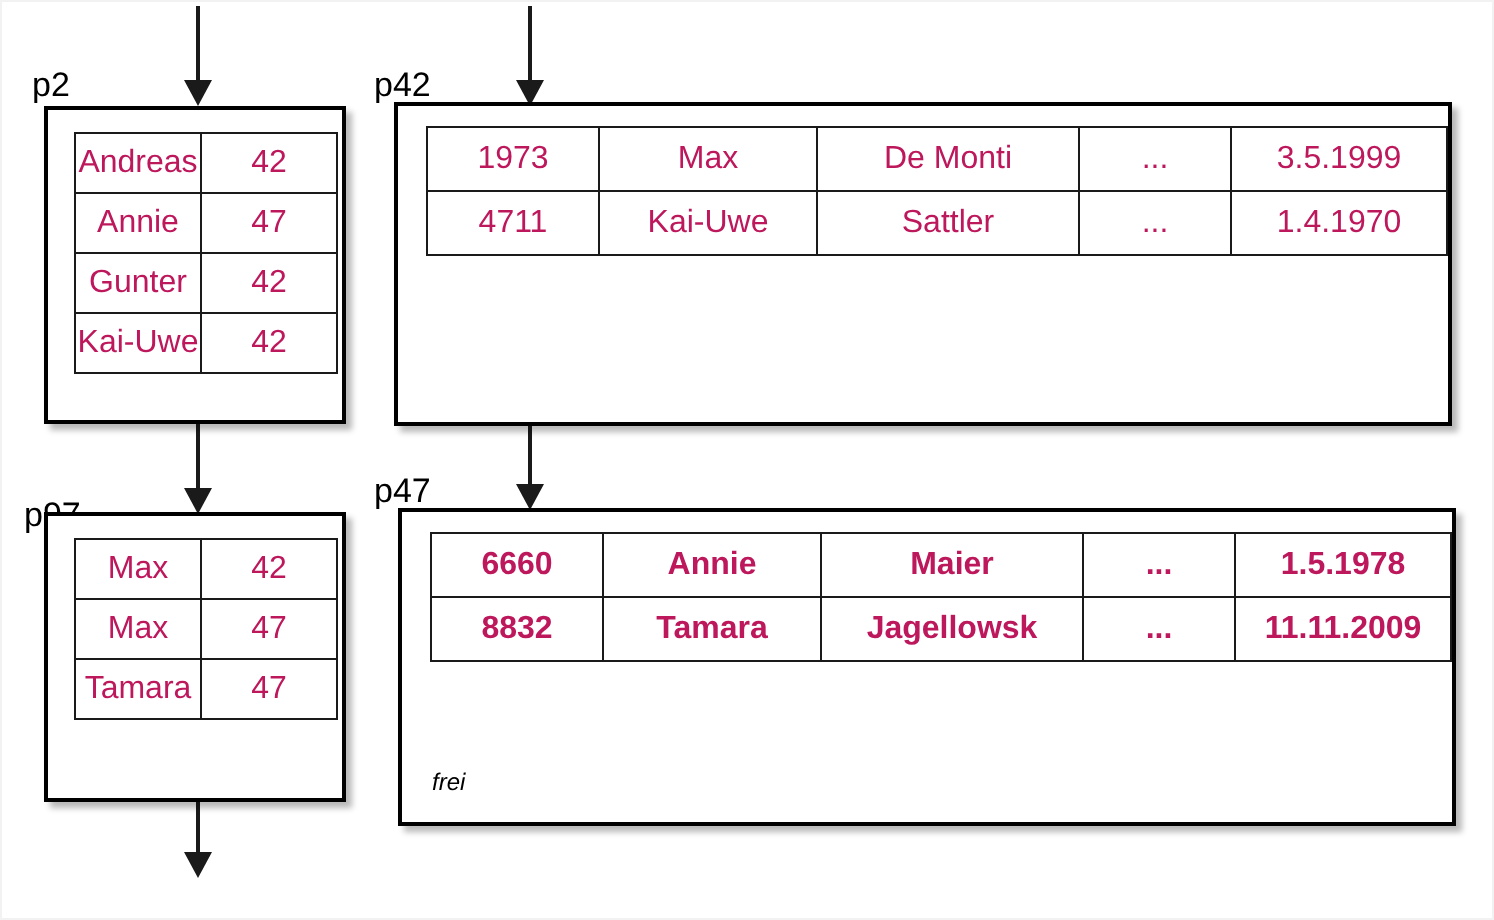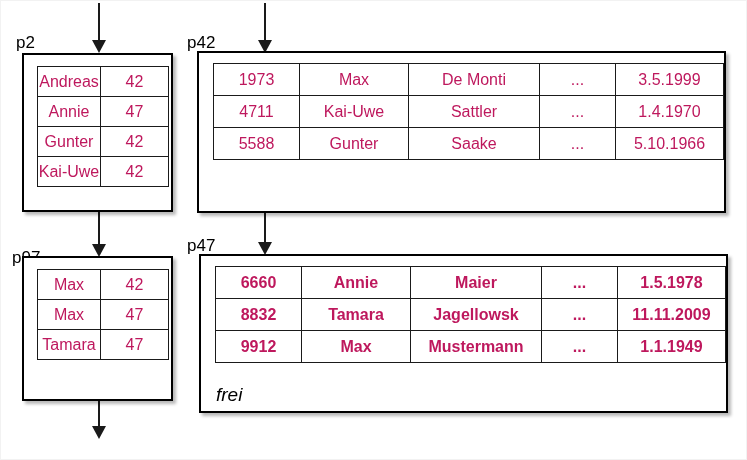--- a/index.html
+++ b/index.html
@@ -67,21 +67,21 @@
   .data-tbl td.c0 { width: 85px; }
   .data-tbl td.c1 { width: 108px; }
   .data-tbl td.c2 { width: 130px; }
   .data-tbl td.c3 { width: 75px; }
   .data-tbl td.c4 { width: 107px; }
   .data-tbl td { height: 31px; }
 
   .free-label {
     position: absolute;
     font-style: italic;
-    font-size: 19px;
+    font-size: 12px;
     color: #000000;
     white-space: nowrap;
     line-height: 1;
   }
 
   
   .arrow {
     position: absolute;
   }
   .arrow .shaft {
@@ -187,27 +187,20 @@
         <td class="c3">...</td>
         <td class="c4">3.5.1999</td>
       </tr>
       <tr>
         <td class="c0">4711</td>
         <td class="c1">Kai-Uwe</td>
         <td class="c2">Sattler</td>
         <td class="c3">...</td>
         <td class="c4">1.4.1970</td>
       </tr>
-      <tr>
-        <td class="c0">5588</td>
-        <td class="c1">Gunter</td>
-        <td class="c2">Saake</td>
-        <td class="c3">...</td>
-        <td class="c4">5.10.1966</td>
-      </tr>
     </tbody>
   </table>
 
   <div class="page-label" style="left:186px; top:236px;">p47</div>
   <div class="page-box" style="left:198px; top:253px; width:529px; height:159px;"></div>
   <table class="tbl data-tbl" style="left:214px; top:265px; width:505px;font-weight:bold;">
     <tbody>
       <tr>
         <td class="c0">6660</td>
         <td class="c1">Annie</td>
@@ -215,24 +208,17 @@
         <td class="c3">...</td>
         <td class="c4">1.5.1978</td>
       </tr>
       <tr>
         <td class="c0">8832</td>
         <td class="c1">Tamara</td>
         <td class="c2">Jagellowsk</td>
         <td class="c3">...</td>
         <td class="c4">11.11.2009</td>
       </tr>
-      <tr>
-        <td class="c0">9912</td>
-        <td class="c1">Max</td>
-        <td class="c2">Mustermann</td>
-        <td class="c3">...</td>
-        <td class="c4">1.1.1949</td>
-      </tr>
     </tbody>
   </table>
   <div class="free-label" style="left:215px; top:384px;">frei</div>
 
 </div>
 
 </body></html>

